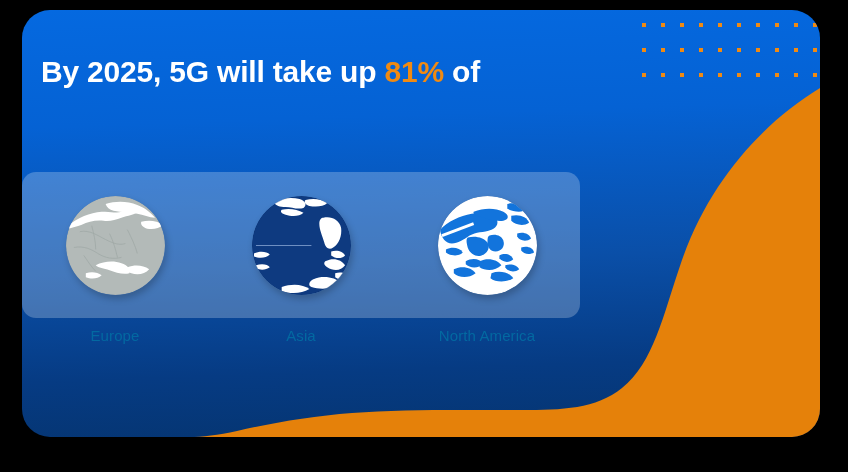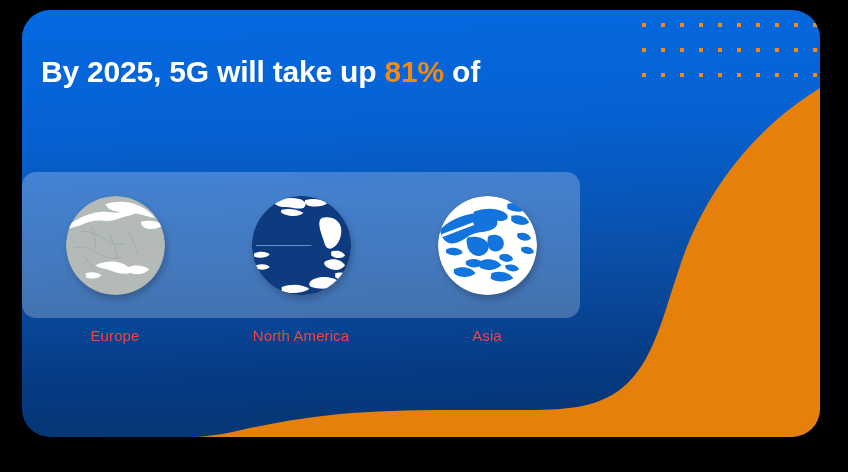--- a/index.html
+++ b/index.html
@@ -141,21 +141,21 @@
     position: absolute;
     left: 22px;
     top: 326px;
     width: 558px;
     display: flex;
     z-index: 5;
   }
   .label-slot {
     width: 186px;
     text-align: center;
-    color: #ef4444;
+    color: #0369a1;
     font-size: 15px;
     line-height: 20px;
     letter-spacing: 0.1px;
   }
 </style>
 </head>
 <body>
 
 <div id="stage">
 
@@ -300,17 +300,17 @@
           <path d="M4 40 L 36 28" stroke="#FFFFFF" stroke-width="3" fill="none"></path>
           <circle cx="50" cy="50" r="50" fill="none" stroke="rgba(0,0,0,0.06)" stroke-width="1"></circle>
         </svg>
       </div>
     </div>
 
   </div>
 
   <div class="labels-row">
     <div class="label-slot">Europe</div>
+    <div class="label-slot">Asia</div>
     <div class="label-slot">North America</div>
-    <div class="label-slot">Asia</div>
   </div>
 
 </div>
 
 </body></html>

